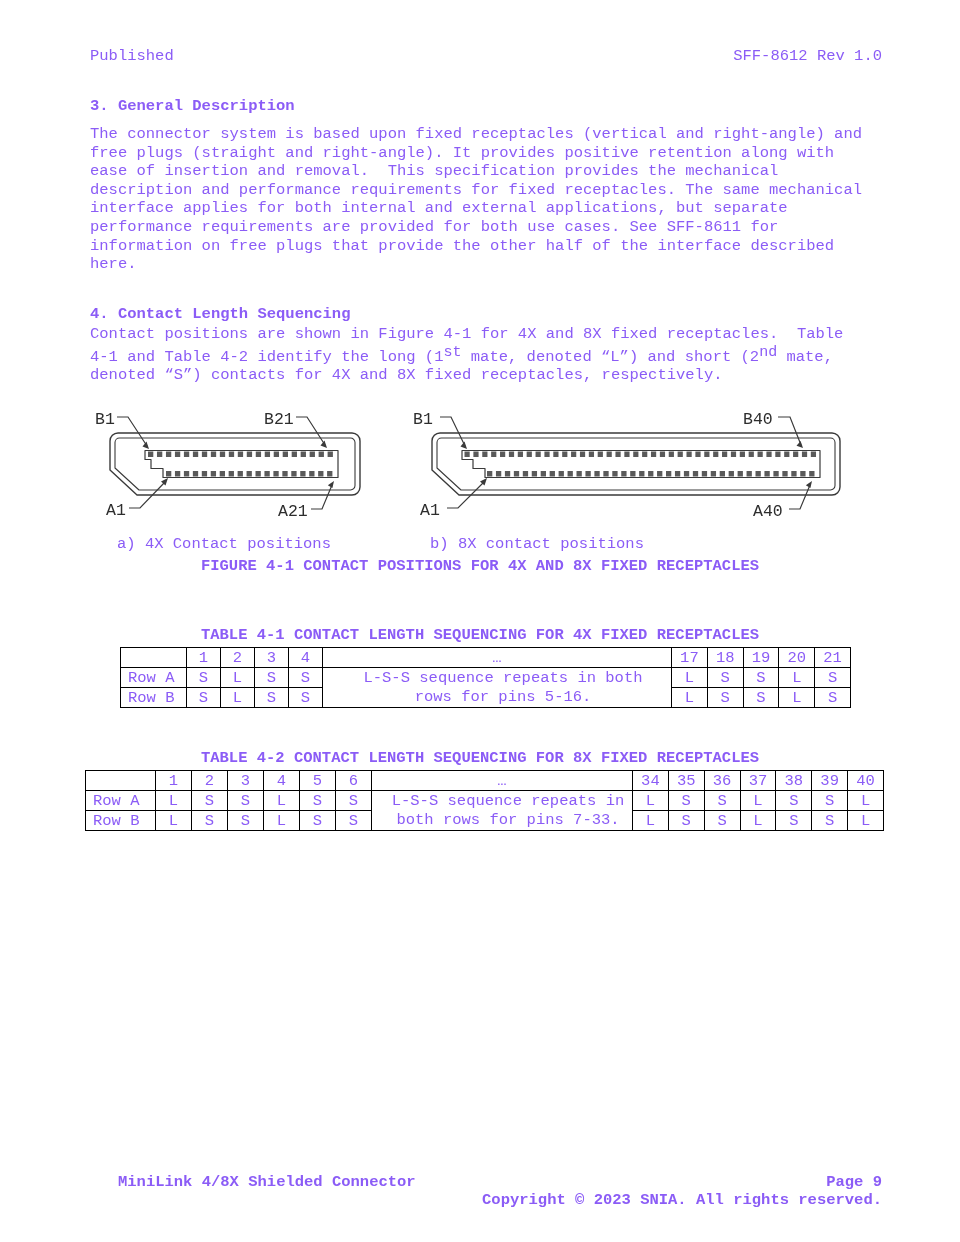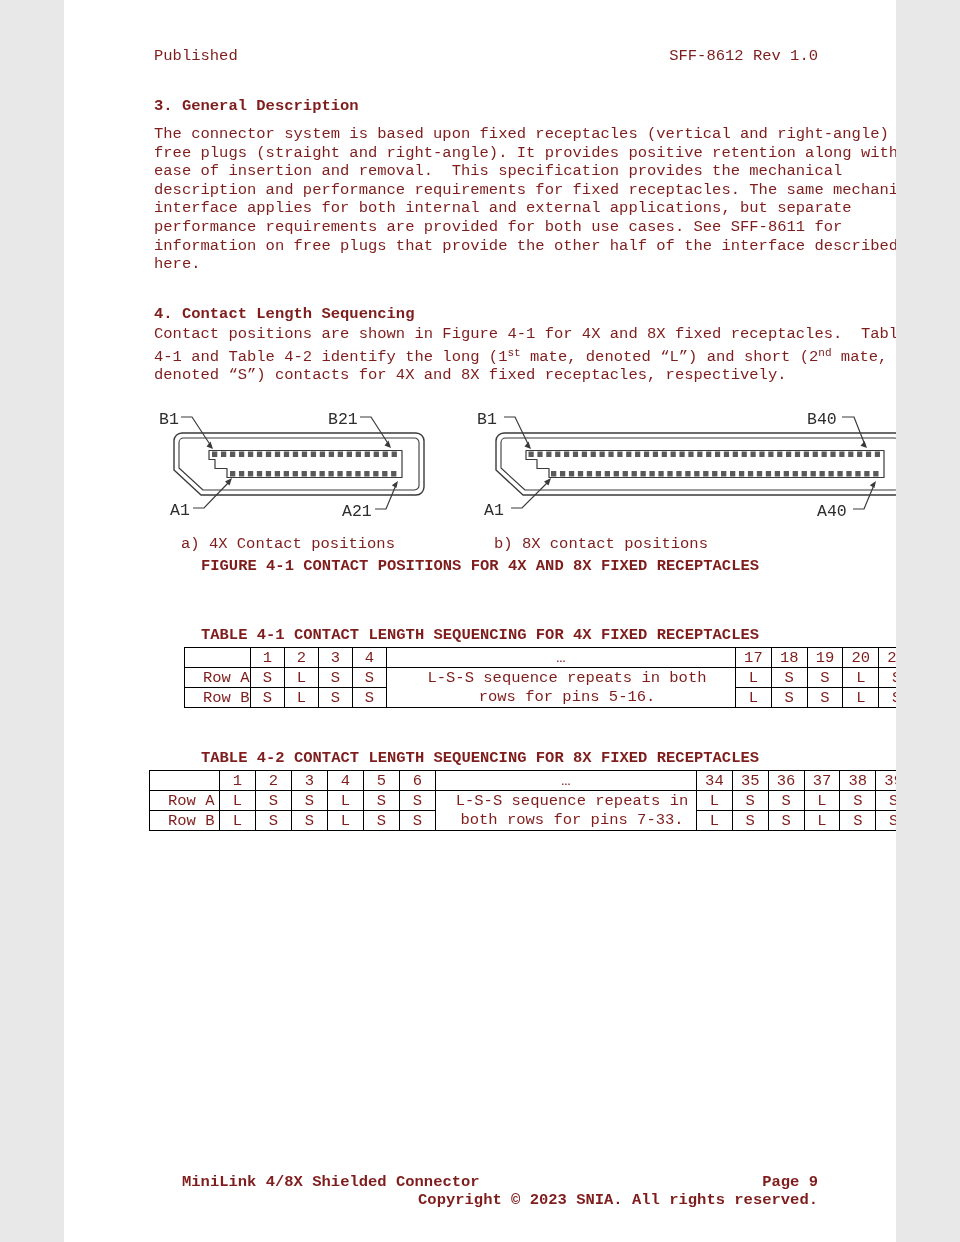--- a/index.html
+++ b/index.html
@@ -1,36 +1,36 @@
 <!DOCTYPE html>
 <html><head>
 <meta charset="utf-8">
 <style>
   html,body { margin:0; padding:0; background:#e8e8e8; }
   .page {
-    position:relative; width:832px; height:1242px; margin:0 auto;
+    position:relative; width:960px; height:1242px; margin:0 auto;
     background:#ffffff; overflow:hidden;
     font-family:"Liberation Mono","DejaVu Sans Mono",monospace;
-    color:#7f1d1d;
+    color:#8b5cf6;
   }
   .abs { position:absolute; }
   .mono { font-size:15.5px; line-height:18.6px; white-space:pre; }
   .bold { font-weight:bold; }
   .center { left:0; right:0; text-align:center; }
   .right { text-align:left; }
-  .sup { font-size:11px; vertical-align:5px; }
+  .sup { font-size:15px; vertical-align:5px; }
   table.seq {
     position:absolute; border-collapse:collapse; table-layout:fixed;
     background:#fff; font-family:inherit;
   }
   table.seq td {
     border:1px solid #000; padding:0; height:19px;
     font-size:15.5px; line-height:18px; text-align:center; overflow:hidden;
   }
-  table.seq td.rowlab { text-align:left; padding-left:18px; }
+  table.seq td.rowlab { text-align:left; padding-left:7px; }
   table.seq td.note { white-space:pre-line; line-height:19px; vertical-align:middle;padding-left:12px; }
   .fig-label { font-family:"Liberation Mono","DejaVu Sans Mono",monospace; font-size:16.5px; fill:#2d2d2d; }
 </style>
 </head>
 <body>
 
 <div class="page">
 
   <div class="abs mono" style="left:90px; top:47px;">Published</div>
   <div class="abs mono right" style="right:78px; top:47px;">SFF-8612 Rev 1.0</div>

